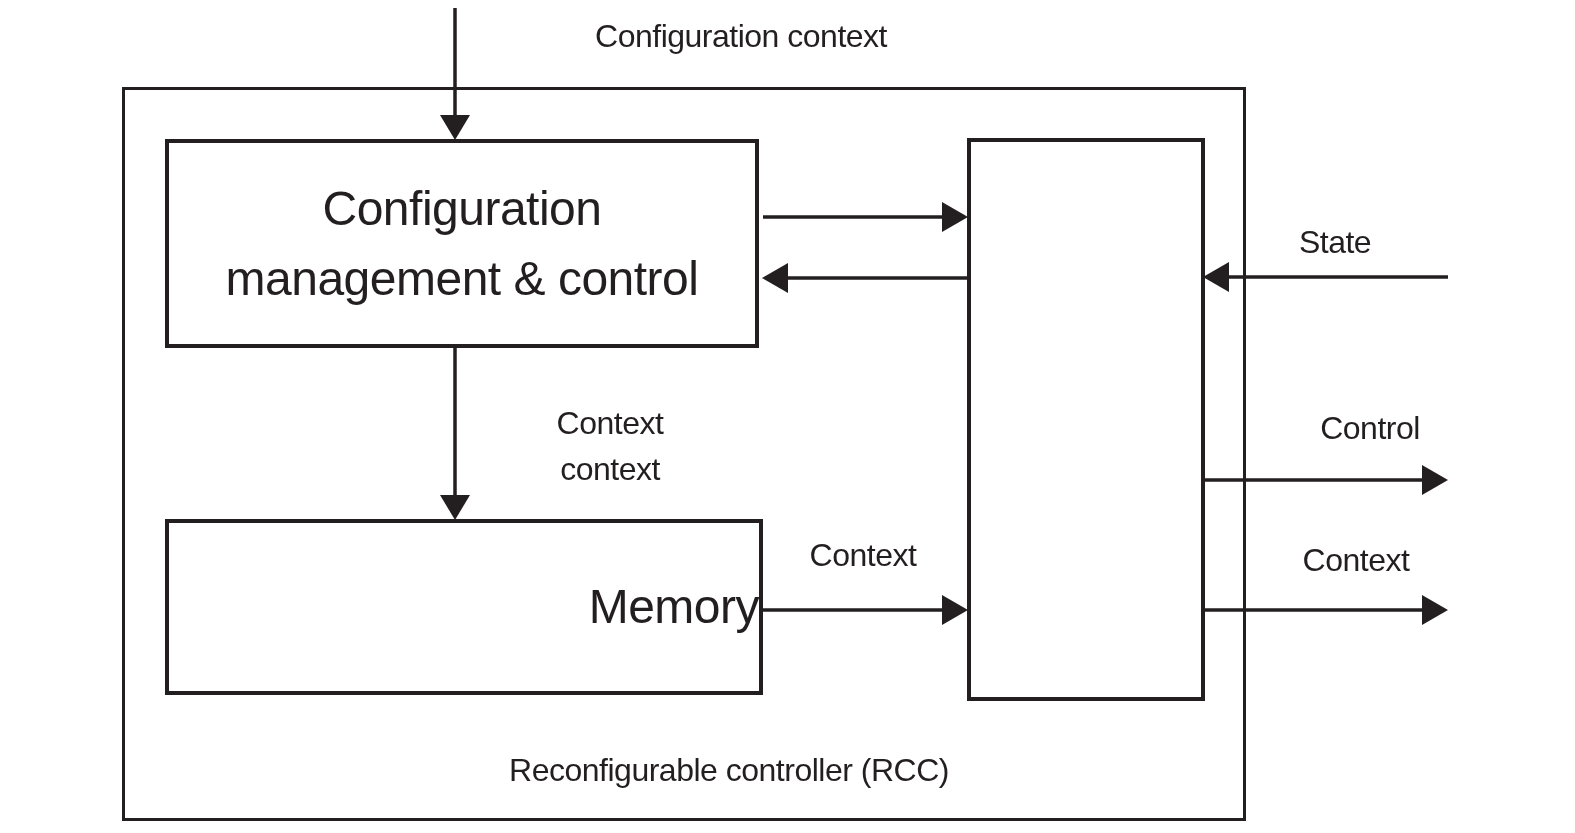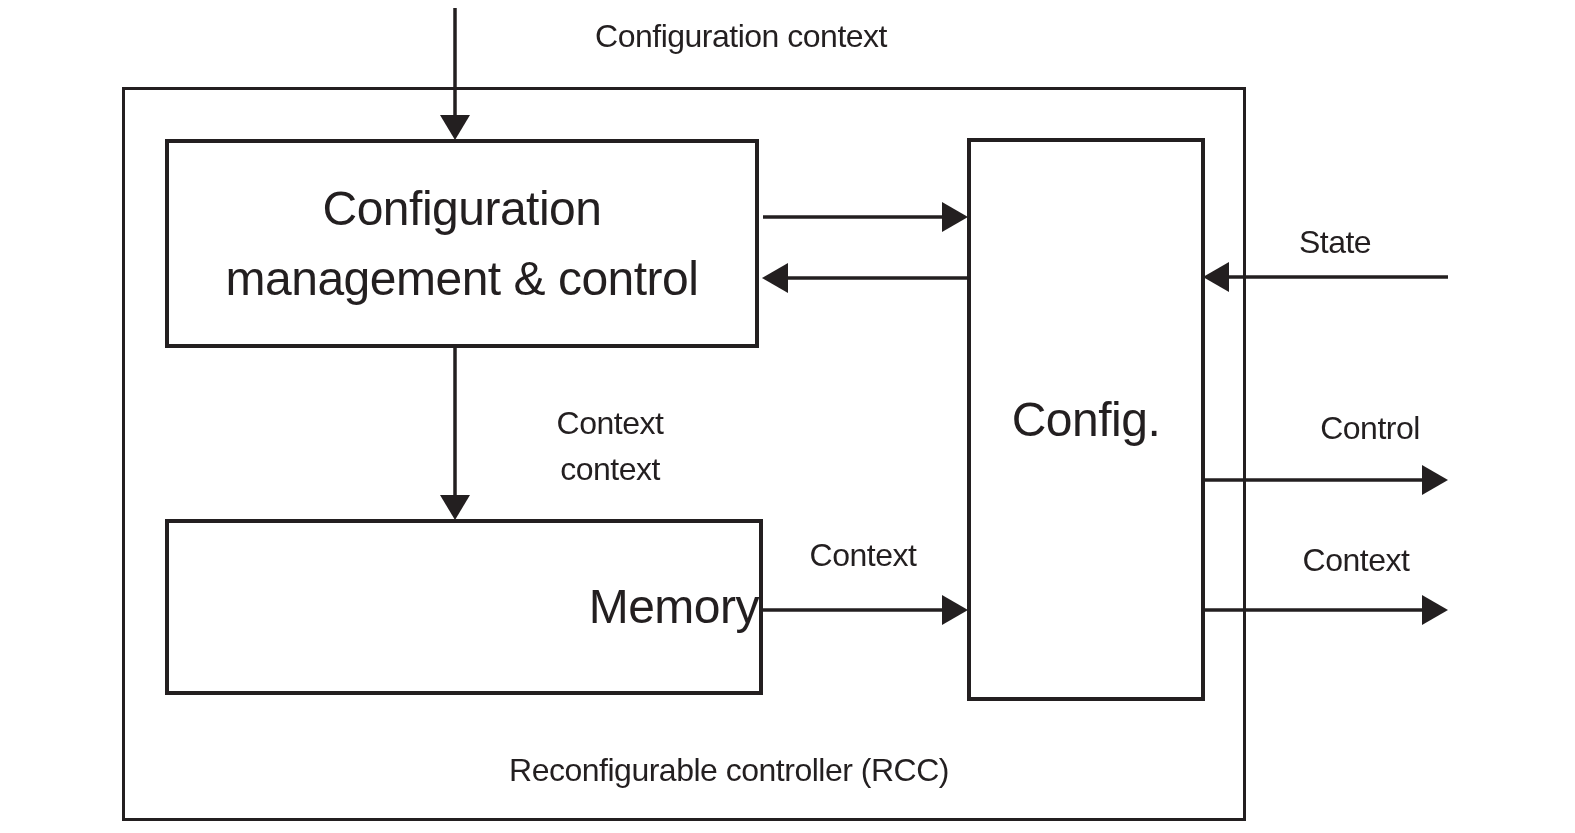--- a/index.html
+++ b/index.html
@@ -76,21 +76,20 @@
       <div>management &amp; control</div>
     </div>
   </div>
 
   <div class="box" style="left:165px; top:519px; width:598px; height:176px;justify-content:flex-end;">
     <div class="blocklabel">Memory</div>
   </div>
 
   <div class="box" style="left:967px; top:138px; width:238px; height:563px;">
     <div class="blocklabel">
-      <div>Config.</div>
     </div>
   </div>
 
   <svg class="connectors" width="1575" height="833" viewBox="0 0 1575 833">
 
     <g>
       <line x1="455" y1="8" x2="455" y2="120"></line>
       <polygon points="440,115 470,115 455,140"></polygon>
     </g>
 

